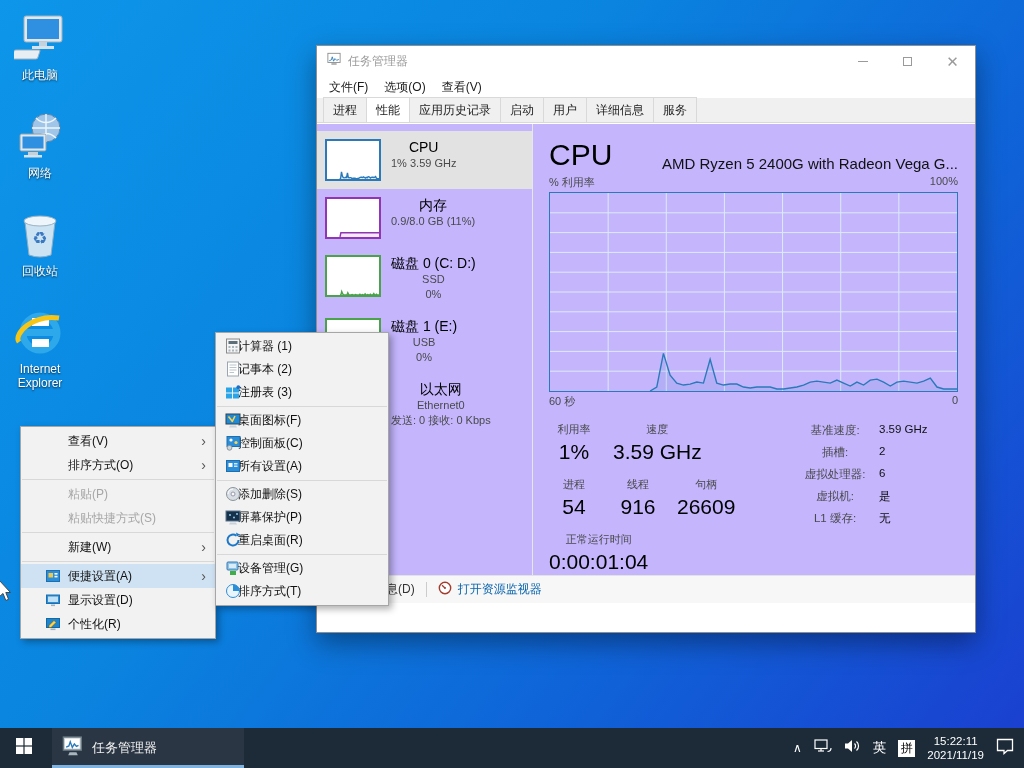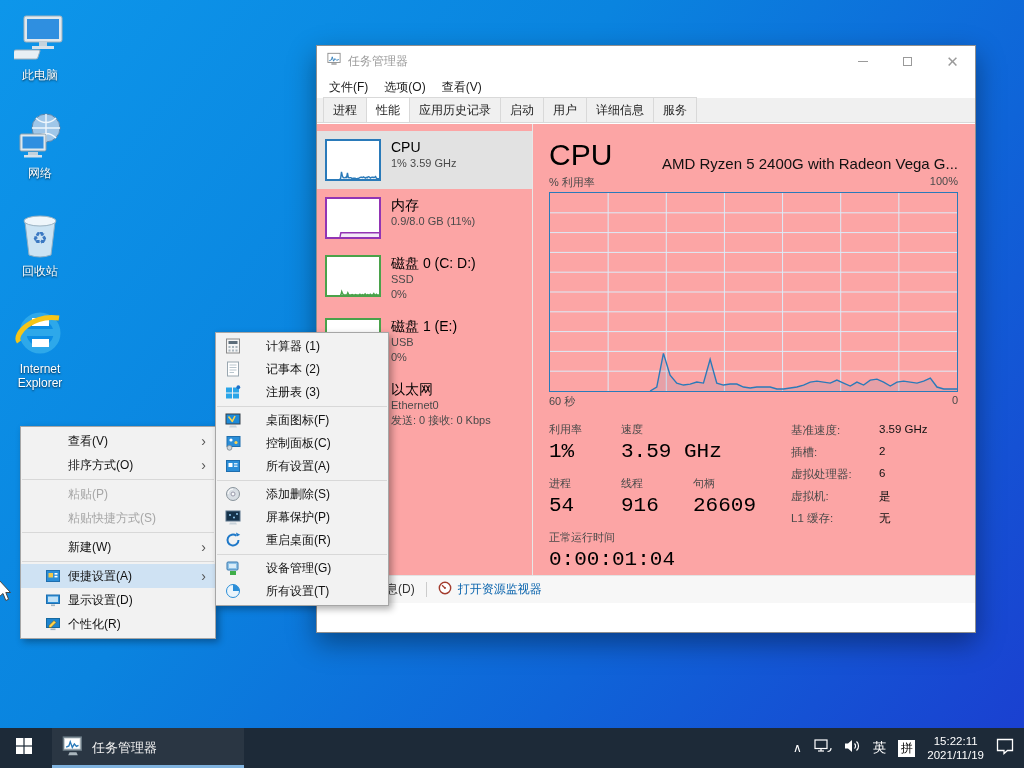--- a/index.html
+++ b/index.html
@@ -23,41 +23,41 @@
   .wb-min i { display:block; width:10px; height:1px; background:#9a9a9a; }
   .wb-max i { display:block; width:9px; height:9px; border:1px solid #9a9a9a; }
   .wb-close { font-size:15px; line-height:1; }
   .menubar { height:22px; display:flex; align-items:center; padding-left:4px; background:#fff; }
   .menubar span { font-size:12px; color:#1a1a1a; padding:2px 8px; }
   .tabstrip { height:25px; background:#f0f0f0; border-bottom:1px solid #d9d9d9;
     display:flex; align-items:flex-end; padding-left:6px; }
   .tab { font-size:12px; color:#222; padding:4px 9px 5px; border:1px solid #d9d9d9;
     border-bottom:none; margin-right:-1px; background:#f0f0f0; height:25px; }
   .tab.active { background:#fff; position:relative; z-index:2; }
-  .tm-body { position:absolute; top:78px; bottom:29px; left:0; right:0; background:#fca5a5; }
+  .tm-body { position:absolute; top:78px; bottom:29px; left:0; right:0; background:#c4b5fd;text-align:center; }
 
   
   .sidebar { position:absolute; left:0; top:0; bottom:0; width:216px;
     border-right:1px solid #e7e7e7; padding-top:7px; }
   .tile { display:flex; gap:10px; padding:8px 6px 8px 8px; align-items:flex-start; }
   .tile.sel { background:#e2e2e2; }
   .tile .mini { width:56px; height:42px; background:#fff; border:2px solid #999; flex:none; }
   .tile .tt { font-size:14px; color:#000; line-height:17px; white-space:nowrap; }
   .tile .ts { font-size:11px; color:#4a4a4a; line-height:15px; white-space:nowrap; }
 
   
   .detail { position:absolute; left:232px; top:14px; right:17px; }
   .dhead { display:flex; align-items:flex-end; }
   .dhead .big { font-size:30px; color:#000; letter-spacing:0; }
   .dhead .sub { font-size:15px; color:#111; margin-left:auto; white-space:nowrap; }
   .axis { display:flex; justify-content:space-between; font-size:11px; color:#4a4a4a; margin-top:3px; }
   .axis.bottom { margin-top:2px; }
   .chartbox { margin-top:2px; border:1px solid #2a7ab9; line-height:0; }
   .stats { position:relative; margin-top:13px; }
-  .bsrow { display:flex; gap:22px; margin-bottom:13px;font-family:Liberation Mono, monospace; }
+  .bsrow { display:flex; gap:14px; margin-bottom:13px; }
   .bstat .bl { font-size:11px; color:#4a4a4a; margin-bottom:3px; }
   .bstat .bv { font-size:21px; color:#000; }
   .bstat { min-width:50px; }
   .kv { position:absolute; left:242px; top:1px; }
   .kvrow { display:flex; margin-bottom:7px; }
   .kvrow .kl { width:88px; font-size:11.5px; color:#4a4a4a; }
   .kvrow .kvv { font-size:11.5px; color:#111; }
 
   
   .tmfooter { position:absolute; left:0; right:0; bottom:0; height:28px; background:#f7f7f7;
@@ -65,21 +65,21 @@
   .tmfooter .ftxt { font-size:12px; color:#333; margin-left:6px; }
   .tmfooter .fdiv { width:1px; height:15px; background:#ccc; margin:0 11px; }
   .tmfooter .flink { font-size:12px; color:#0a64ad; margin-left:6px; }
 
   
   .menu { position:absolute; background:#f2f2f2; border:1px solid #a6a6a6;
     box-shadow:3px 3px 7px rgba(0,0,0,.32); padding:2px 0; z-index:60; }
   .main-menu { left:20px; top:426px; width:196px; }
   .sub-menu  { left:215px; top:332px; width:174px; }
   .mi { position:relative; height:24px; line-height:24px; font-size:12px; color:#111; padding-left:47px; }
-  .sub-menu .mi { height:23px; line-height:23px; padding-left:50px; }
+  .sub-menu .mi { height:23px; line-height:23px; padding-left:22px; }
   .mi.hl { background:#cfe2f3; }
   .mi.dis { color:#a6a6a6; }
   .mi .arrow { position:absolute; right:9px; top:0; font-size:14px; color:#555; }
   .mi .ic { position:absolute; left:24px; top:4px; width:16px; height:16px; }
   .sub-menu .mi .ic { left:9px; top:3px; }
   .mi .ic svg { width:16px; height:16px; display:block; }
   .msep { height:1px; background:#d8d8d8; margin:2px 1px; }
 
   
   .taskbar { position:absolute; left:0; right:0; bottom:0; height:40px; background:#1d2a38; z-index:40;
@@ -484,21 +484,21 @@
             <rect x="2" y="2" width="11" height="8" rx="1" fill="#8fc3e8" stroke="#3a7ab0"></rect>
             <rect x="4" y="4" width="7" height="4" fill="#d9ecf8"></rect>
             <rect x="5" y="11" width="6" height="4" fill="#3fae49"></rect>
           </svg>
         </span><span>设备管理(G)</span></div>
       <div class="mi"><span class="ic">
           <svg viewBox="0 0 16 16">
             <circle cx="8" cy="8" r="6.5" fill="#eaf4fb" stroke="#2b8ed8"></circle>
             <path d="M8 8V1.5A6.5 6.5 0 0 1 14.5 8z" fill="#2b8ed8"></path>
           </svg>
-        </span><span>所有设置(T)</span></div>
+        </span><span>排序方式(T)</span></div>
     </div>
 
   <div class="taskbar">
     <div class="startbtn">
       <span>
         <svg width="16" height="16" viewBox="0 0 16 16">
             <g fill="#fff">
               <rect x="0" y="0" width="7.4" height="7.4"></rect>
               <rect x="8.6" y="0" width="7.4" height="7.4"></rect>
               <rect x="0" y="8.6" width="7.4" height="7.4"></rect>

